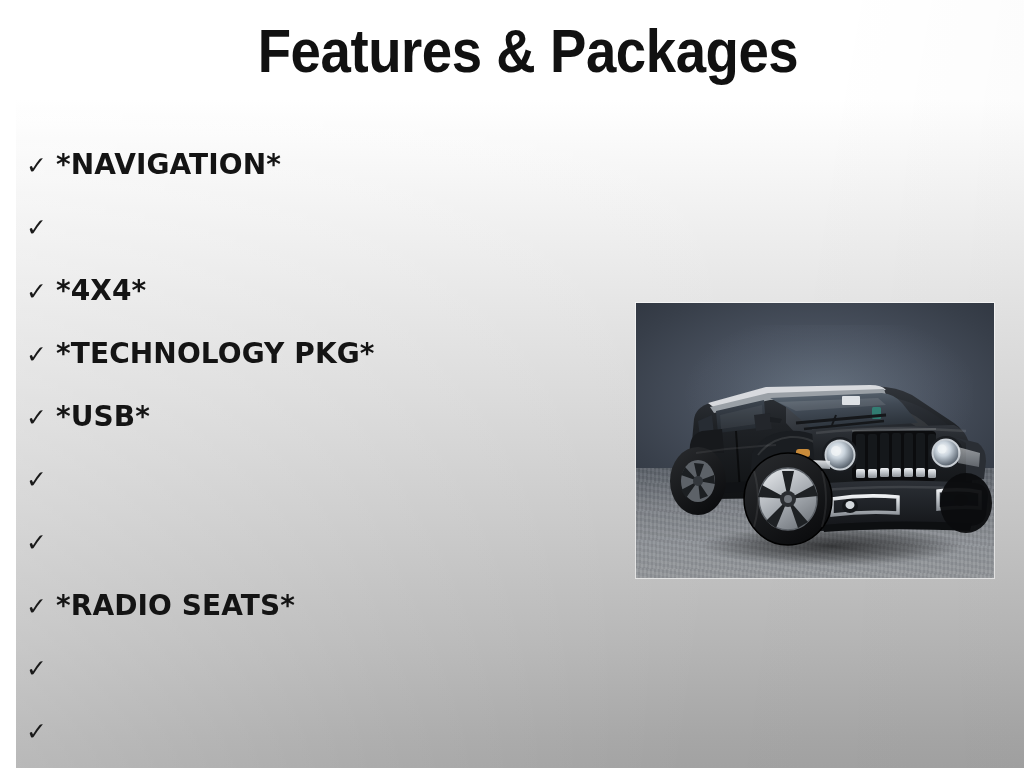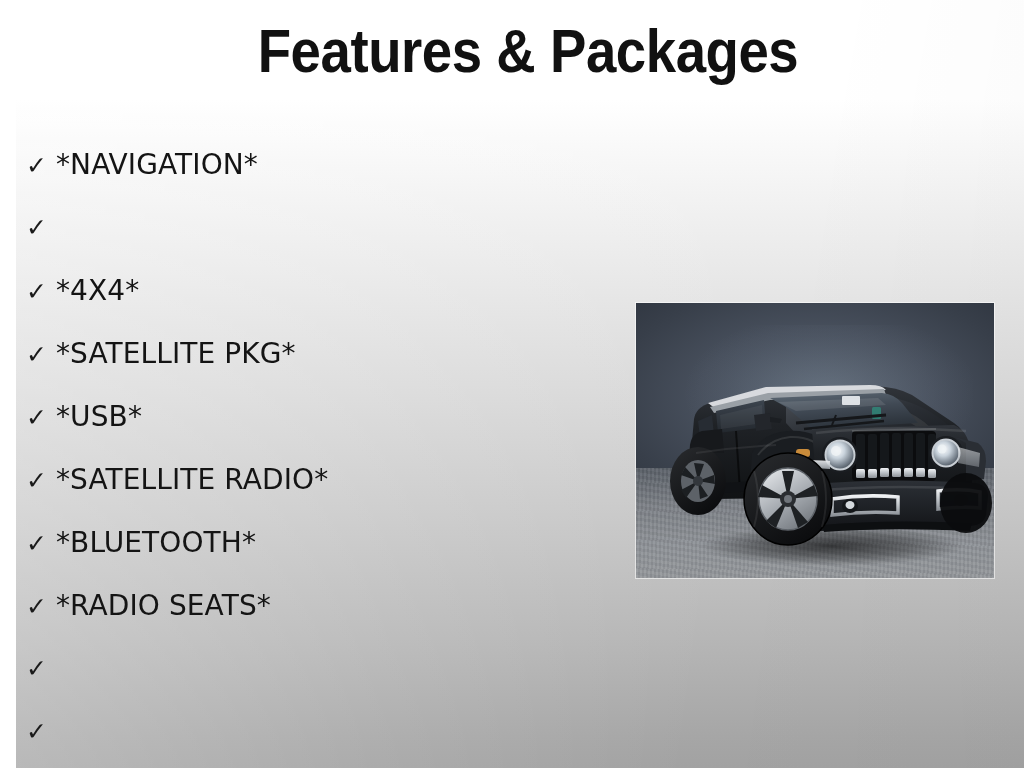--- a/index.html
+++ b/index.html
@@ -88,21 +88,21 @@
     line-height: 63px;
     color: #1a1a1a;
     text-align: left;
     font-family: "DejaVu Sans", sans-serif;
   }
 
   .feature-label {
     flex: 0 0 auto;
     font-family: "DejaVu Sans", "Liberation Sans", sans-serif;
     font-size: 28px;
-    font-weight: normal;
+    font-weight: bold;
     color: #141414;
     letter-spacing: 0.1px;
     line-height: 63px;
     white-space: nowrap;
   }
 
   
   .vehicle-photo {
     position: absolute;
     left: 620px;
@@ -168,33 +168,31 @@
     </li>
     <li class="feature-item">
       <span class="check-icon">✓</span>
     </li>
     <li class="feature-item">
       <span class="check-icon">✓</span>
       <span class="feature-label">*4X4*</span>
     </li>
     <li class="feature-item">
       <span class="check-icon">✓</span>
-      <span class="feature-label">*SATELLITE PKG*</span>
+      <span class="feature-label">*TECHNOLOGY PKG*</span>
     </li>
     <li class="feature-item">
       <span class="check-icon">✓</span>
       <span class="feature-label">*USB*</span>
     </li>
     <li class="feature-item">
       <span class="check-icon">✓</span>
-      <span class="feature-label">*SATELLITE RADIO*</span>
-    </li>
-    <li class="feature-item">
-      <span class="check-icon">✓</span>
-      <span class="feature-label">*BLUETOOTH*</span>
+    </li>
+    <li class="feature-item">
+      <span class="check-icon">✓</span>
     </li>
     <li class="feature-item">
       <span class="check-icon">✓</span>
       <span class="feature-label">*RADIO SEATS*</span>
     </li>
     <li class="feature-item">
       <span class="check-icon">✓</span>
     </li>
     <li class="feature-item">
       <span class="check-icon">✓</span>

